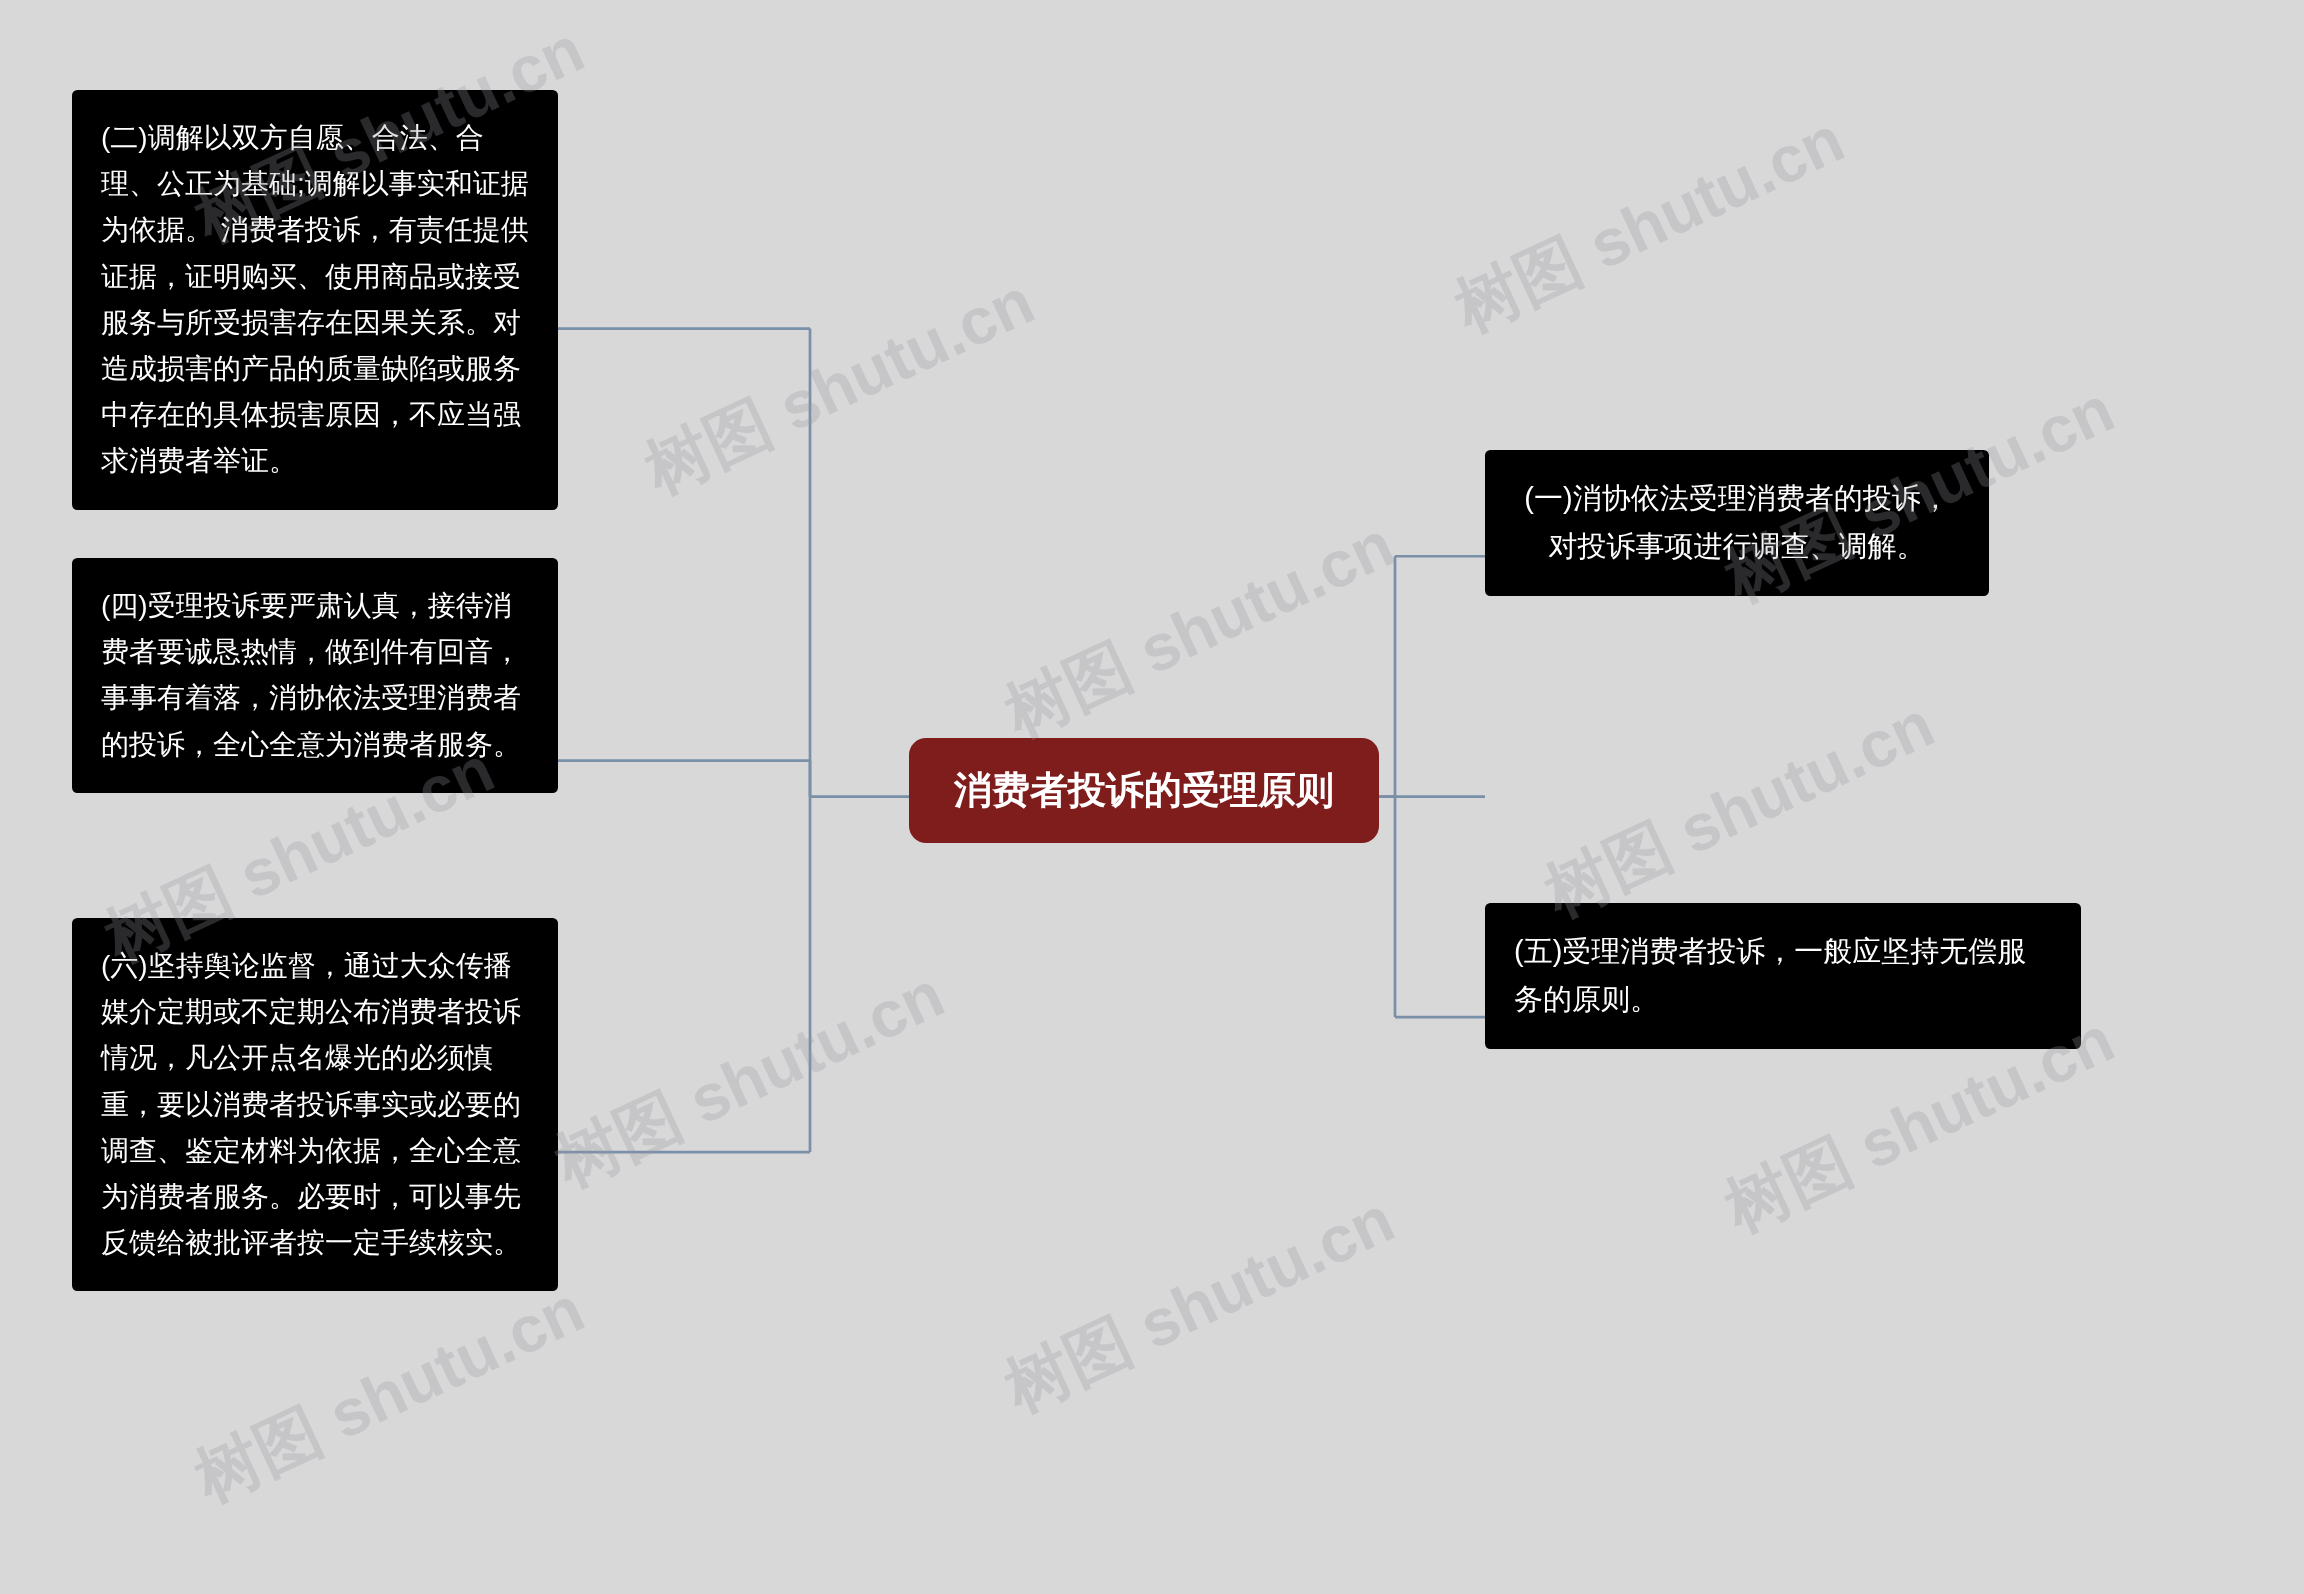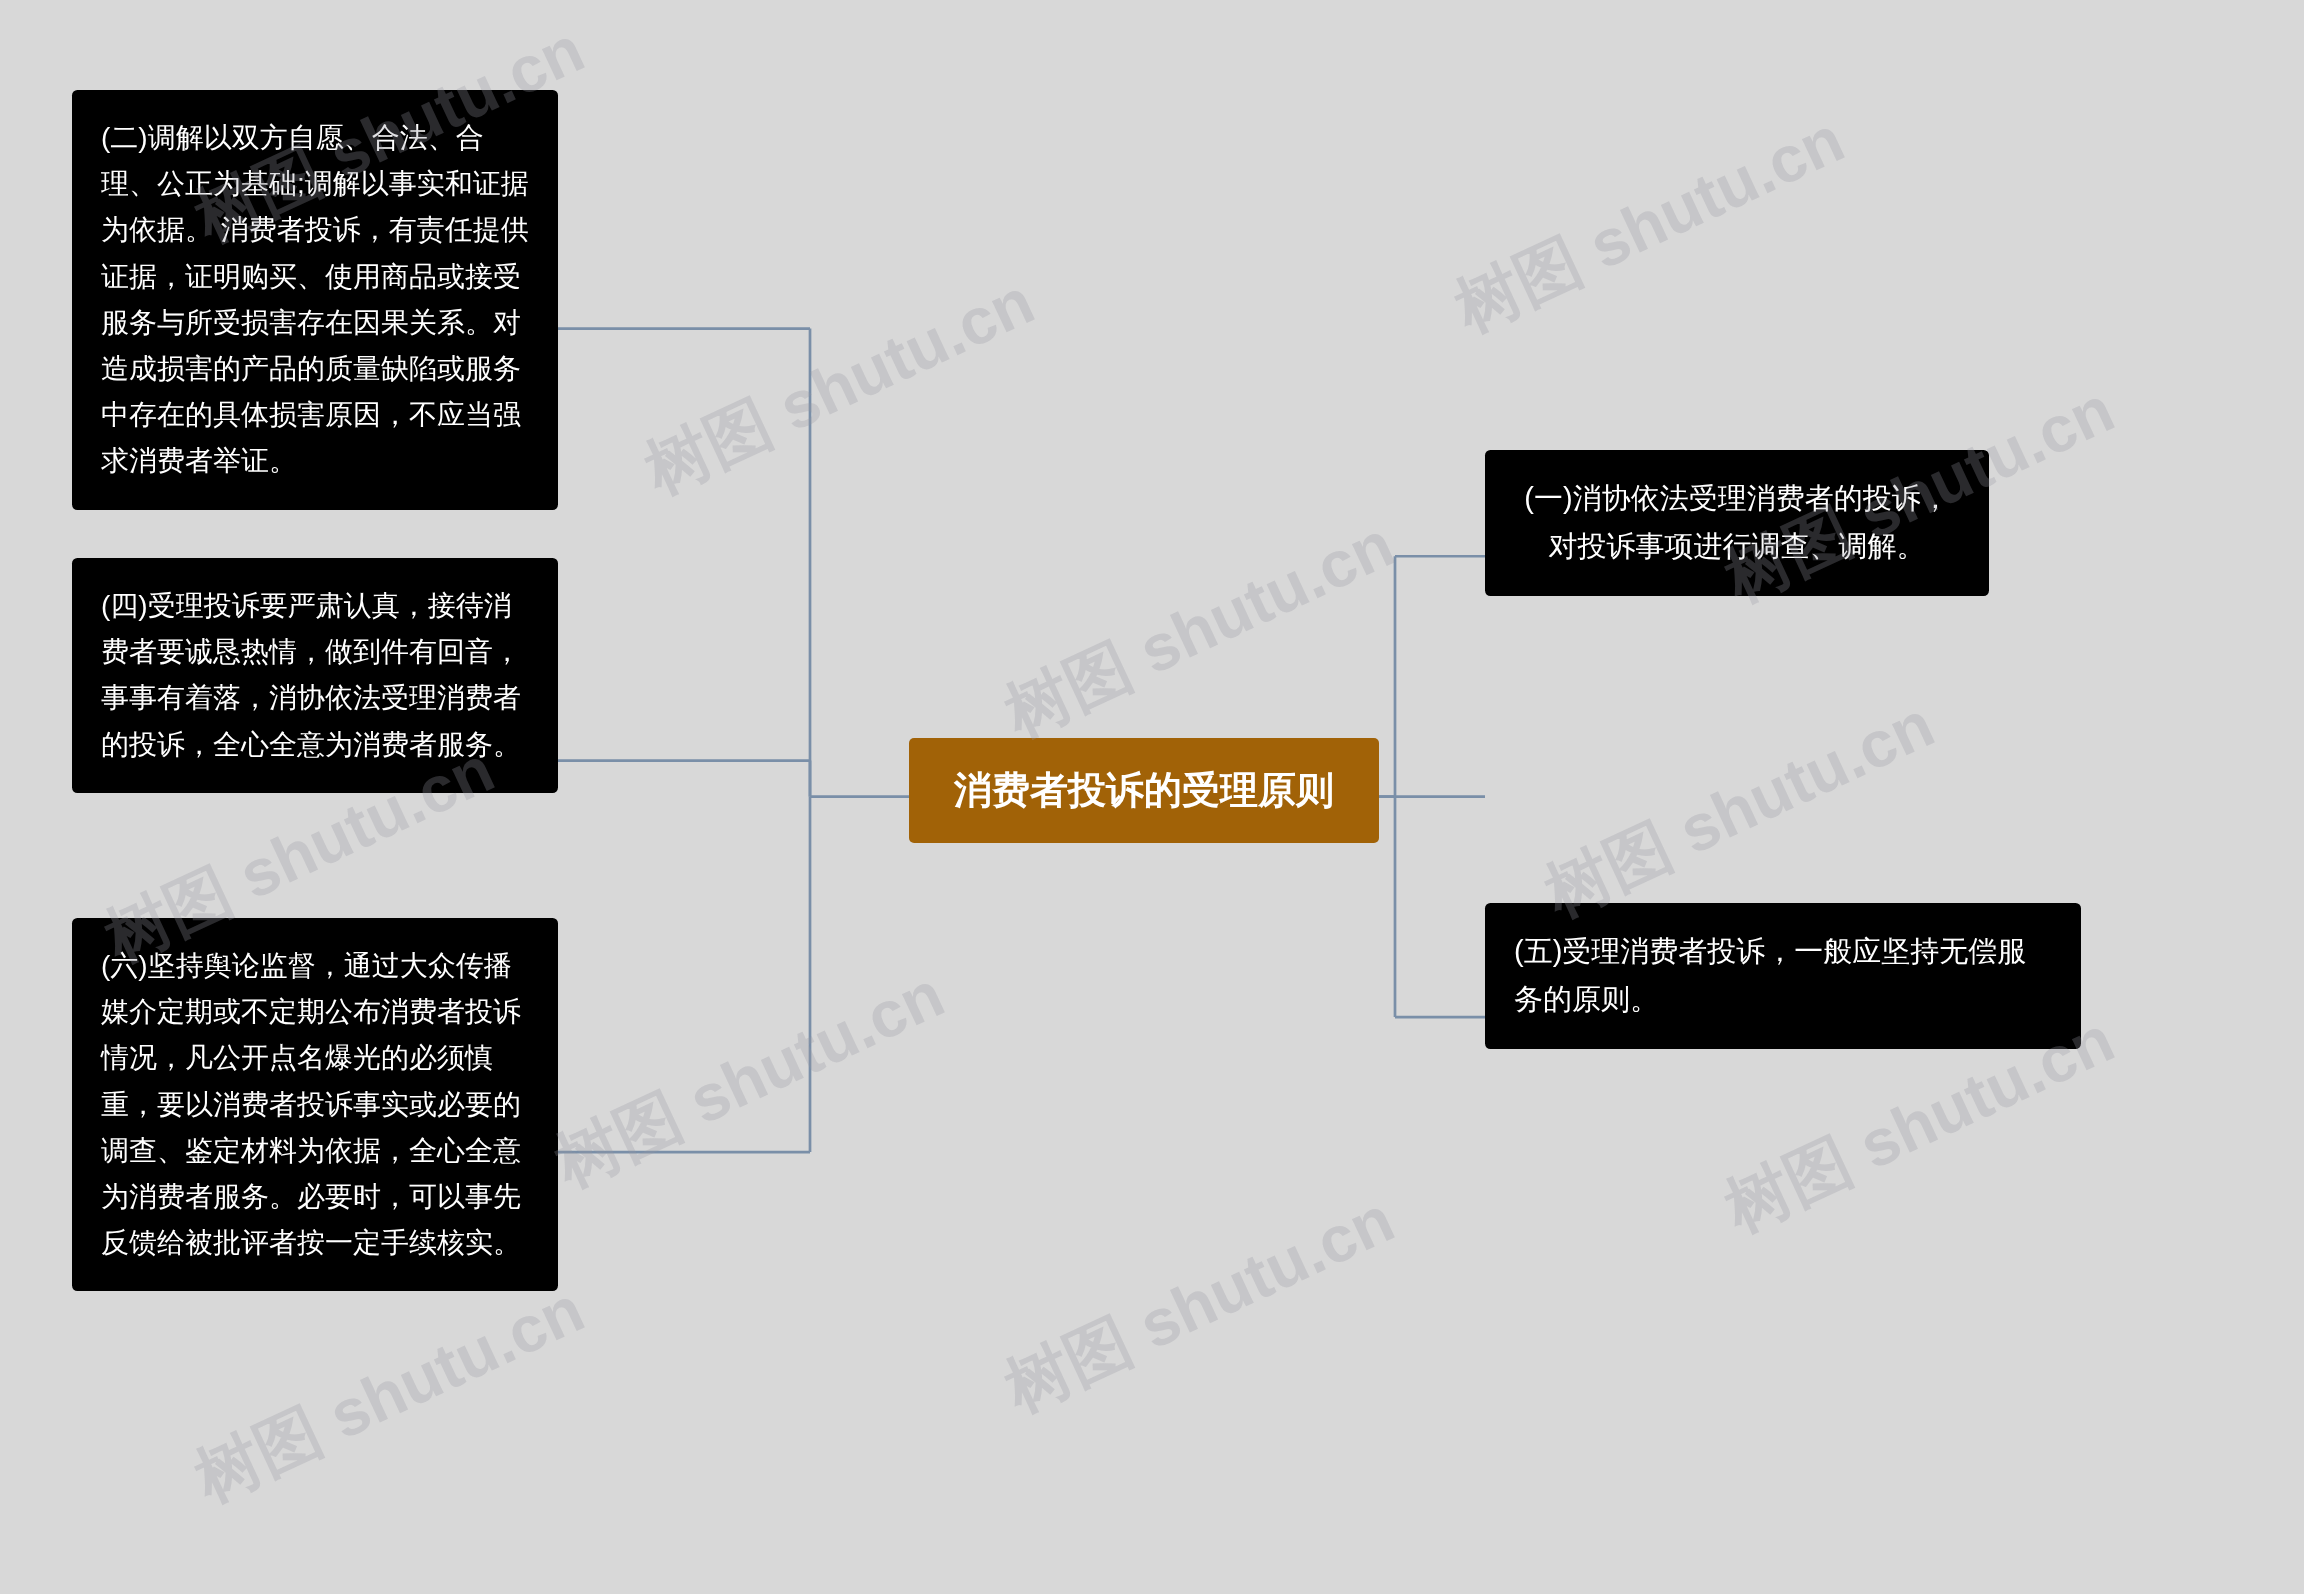--- a/index.html
+++ b/index.html
@@ -50,22 +50,22 @@
       width: 504px;
       font-size: 28px;
     }
 
     .node-box.right {
       width: 504px;
       font-size: 29px;
     }
 
     .center-box {
-      background-color: #a16207;
-      border-radius: 5px;
+      background-color: #7f1d1d;
+      border-radius: 17px;
       padding: 27px 45px;
       color: #ffffff;
       font-size: 38px;
       font-weight: bold;
       white-space: nowrap;
       text-align: center;
     }
   </style>
 </head>
 <body>

